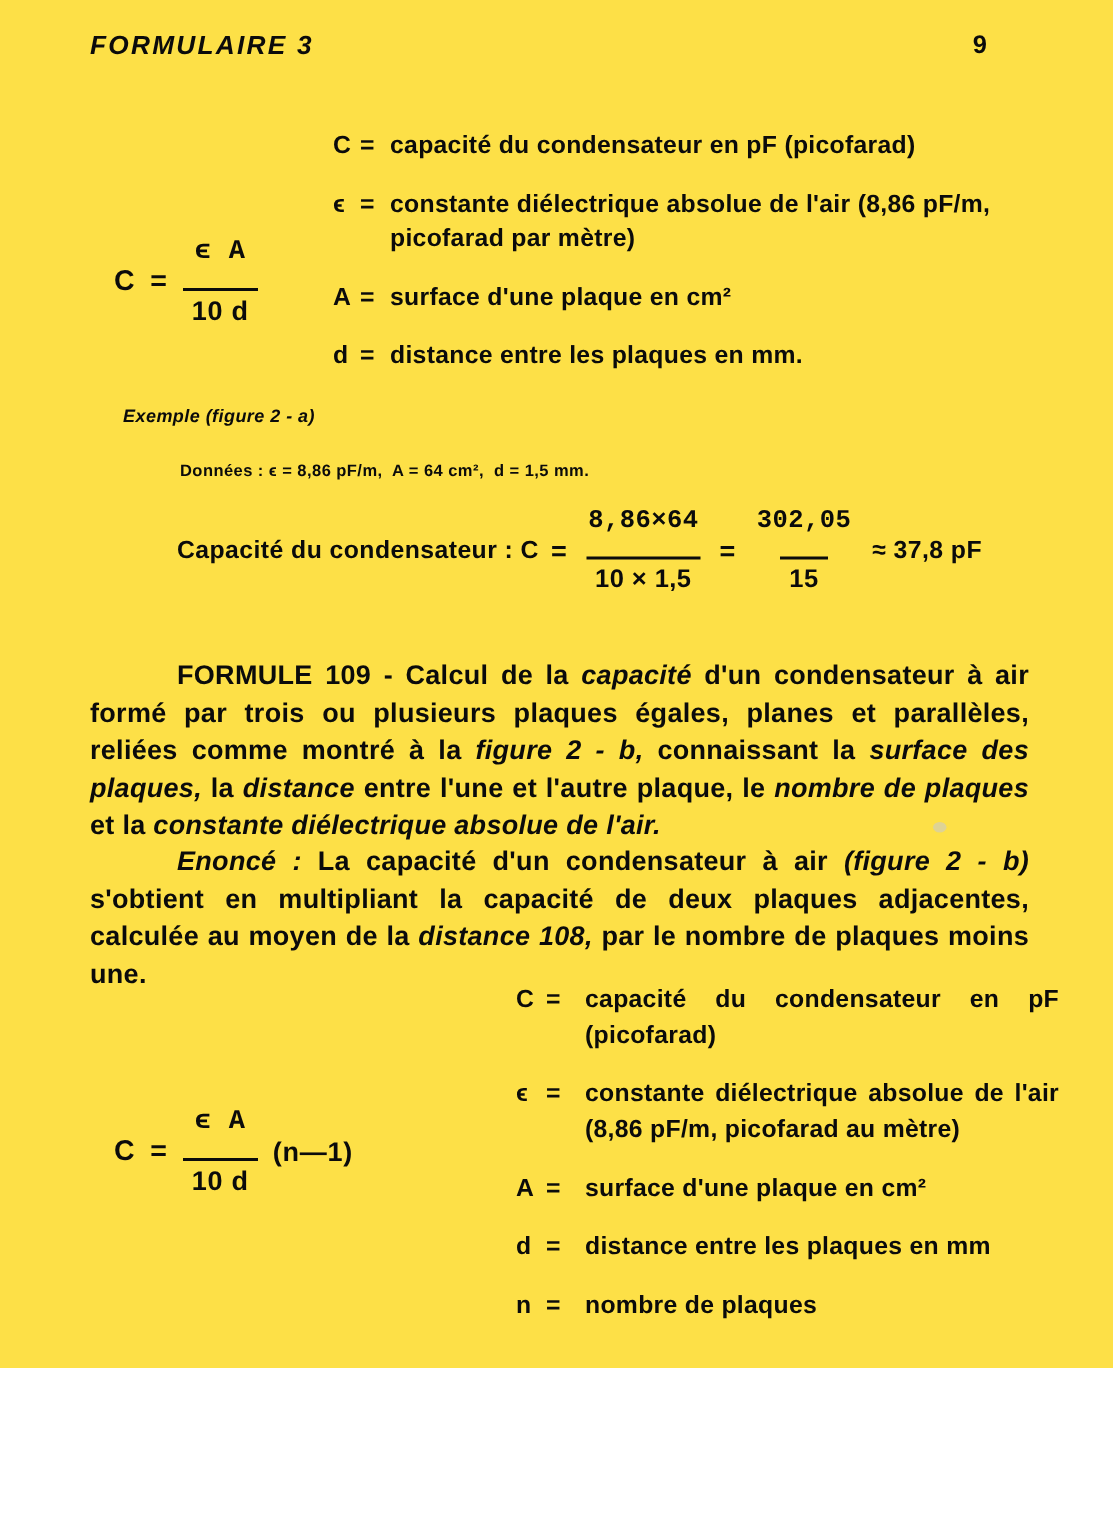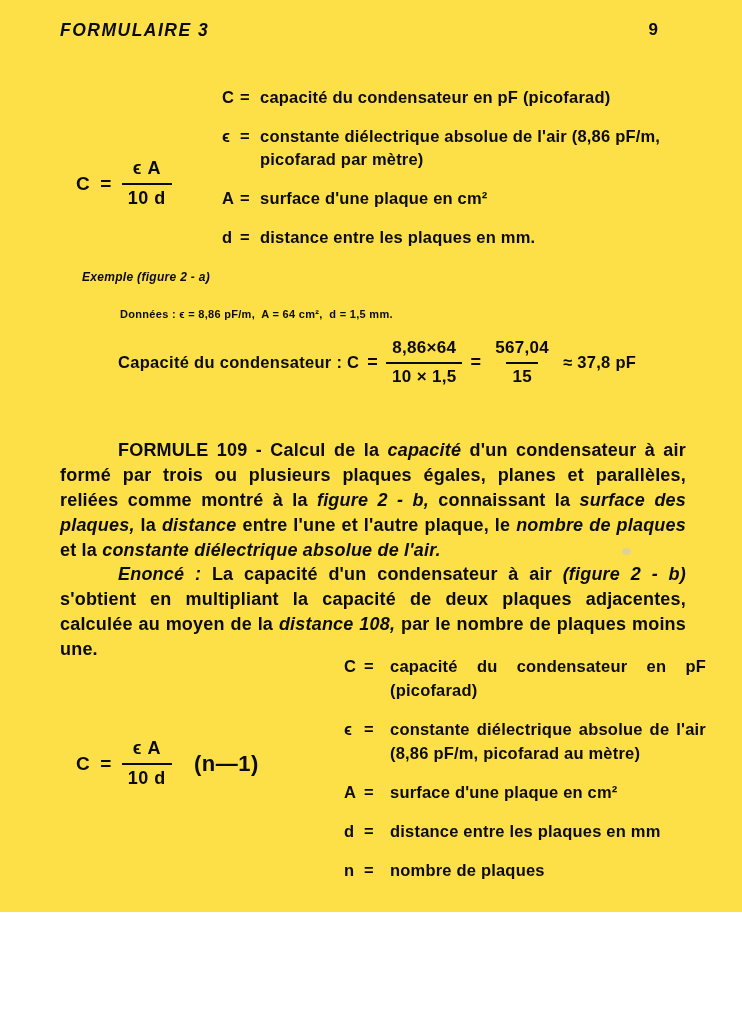--- a/index.html
+++ b/index.html
@@ -63,23 +63,23 @@
   .formula-1 { left: 76px; top: 158px; }
   .formula-2 { left: 76px; top: 738px; }
   .formula .eq { margin: 0 10px; }
   .frac {
     display: inline-flex;
     flex-direction: column;
     align-items: center;
     text-align: center;
     font-size: 18px;
   }
-  .frac .num { padding: 0 6px 4px 6px; }
+  .frac .num { padding: 0 6px 14px 6px; font-family: Liberation Mono, monospace; }
   .frac .den { padding: 3px 6px 0 6px; border-top: 2.5px solid #0b0b0b; }
-  .formula .suffix { margin-left: 22px; font-size: 22px; }
+  .formula .suffix { margin-left: 10px; font-size: 18px; }
 
   
   .exemple-heading {
     position: absolute;
     left: 82px;
     top: 270px;
     font-size: 12px;
     font-style: italic;
     letter-spacing: 0.3px;
   }
@@ -175,21 +175,21 @@
 
   <div class="calc-row">
     <span>Capacité du condensateur : C</span>
     <span class="eq">=</span>
     <span class="frac">
       <span class="num">8,86×64</span>
       <span class="den">10 × 1,5</span>
     </span>
     <span class="eq">=</span>
     <span class="frac">
-      <span class="num">567,04</span>
+      <span class="num">302,05</span>
       <span class="den">15</span>
     </span>
     <span class="result">≈ 37,8 pF</span>
   </div>
 
   <div class="paragraph para-formule109"><span>FORMULE 109 - Calcul de la </span><span class="seg-i">capacité</span><span> d'un condensateur à air formé par trois ou plusieurs plaques égales, planes et parallèles, reliées comme montré à la </span><span class="seg-i">figure 2 - b,</span><span> connaissant la </span><span class="seg-i">surface des plaques,</span><span> la </span><span class="seg-i">distance</span><span> entre l'une et l'autre plaque, le </span><span class="seg-i">nombre de plaques</span><span> et la </span><span class="seg-i">constante diélectrique absolue de l'air.</span></div>
 
   <div class="paragraph para-enonce"><span class="seg-i">Enoncé : </span><span>La capacité d'un condensateur à air </span><span class="seg-i">(figure 2 - b)</span><span> s'obtient en multipliant la capacité de deux plaques adjacentes, calculée au moyen de la </span><span class="seg-i">distance 108,</span><span> par le nombre de plaques moins une.</span></div>
 
   <div class="formula formula-2">

